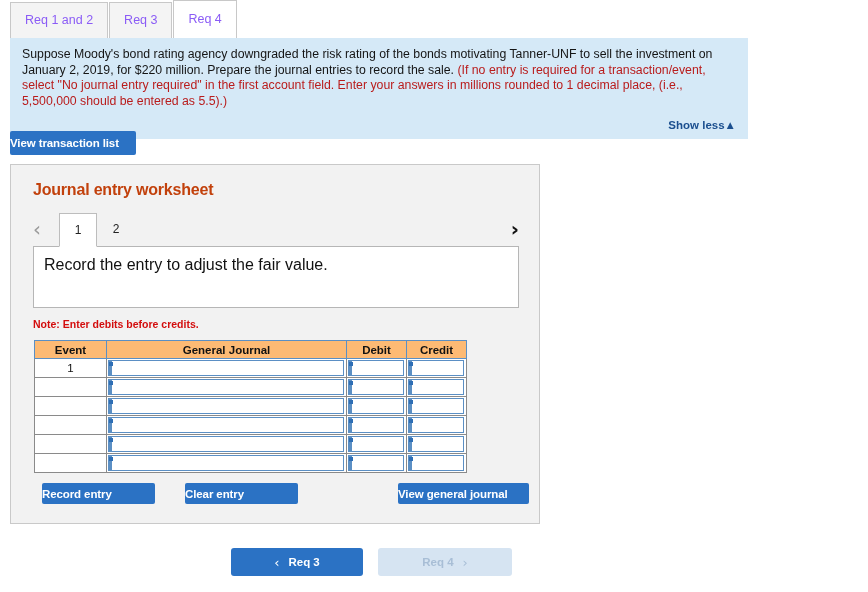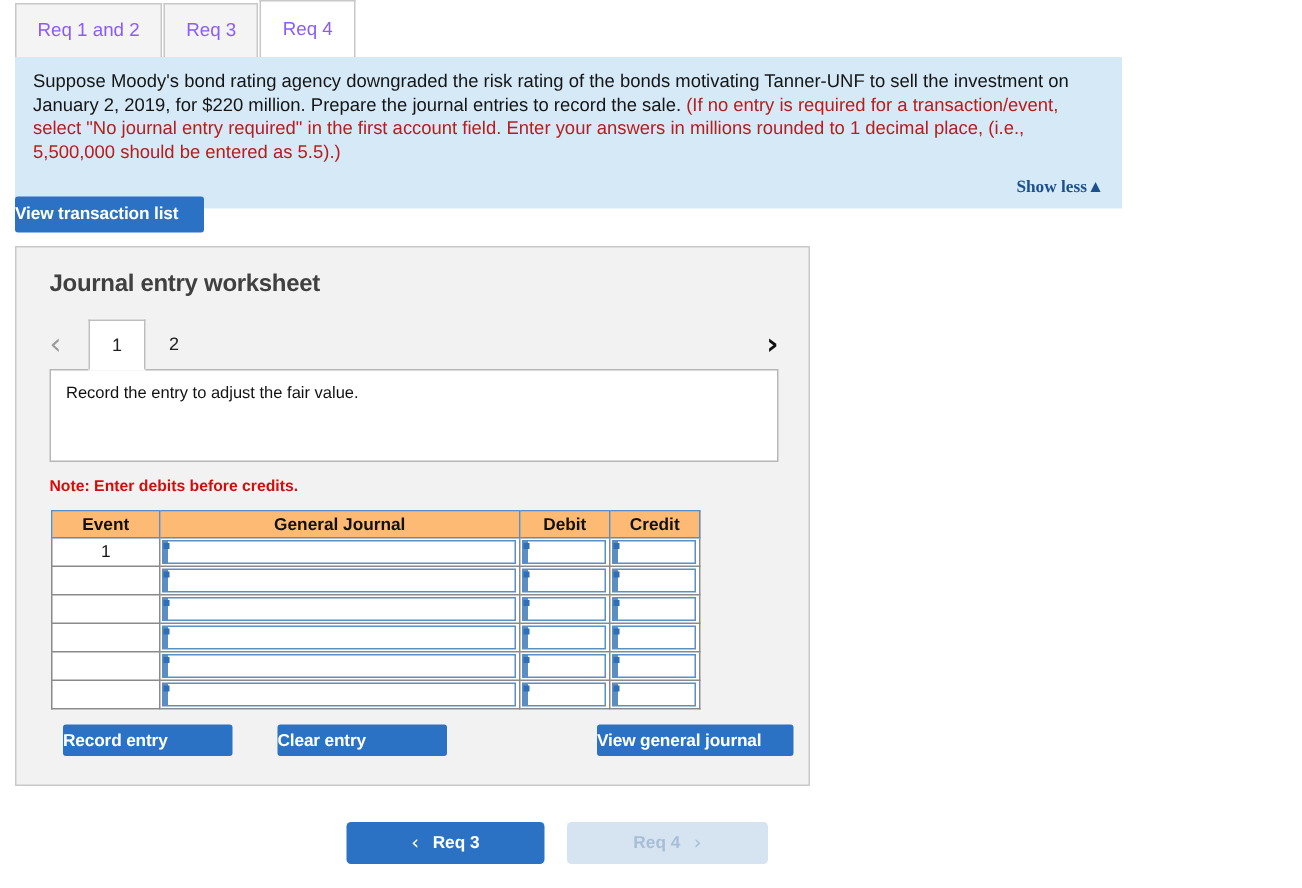--- a/index.html
+++ b/index.html
@@ -71,21 +71,20 @@
     color: #b91c1c;
   }
   .show-less {
     text-align: right;
     margin-top: 10px;
     font-size: 11.5px;
     font-weight: bold;
     color: #1b4f8f;
     cursor: pointer;
     user-select: none;
-    font-family: Liberation Serif, serif;
   }
 
   
   .btn {
     background: #2b72c4;
     color: #ffffff;
     border: none;
     border-radius: 2px;
     font-family: "Liberation Sans", sans-serif;
     font-size: 11.5px;
@@ -115,21 +114,21 @@
     box-sizing: border-box;
     background: #f2f2f2;
     border: 1px solid #c9c9c9;
   }
   .card-title {
     position: absolute;
     left: 22px;
     top: 16px;
     font-size: 16px;
     font-weight: bold;
-    color: #404040;
+    color: #c2410c;
     letter-spacing: -0.2px;
   }
 
   
   .pager {
     position: absolute;
     left: 22px;
     top: 48px;
     width: 486px;
     height: 34px;
@@ -178,21 +177,21 @@
   .desc-box {
     position: absolute;
     left: 22px;
     top: 81px;
     width: 486px;
     height: 62px;
     box-sizing: border-box;
     background: #ffffff;
     border: 1px solid #b6b6b6;
     padding: 9px 10px;
-    font-size: 11px;
+    font-size: 16px;
     color: #111;
   }
 
   .note {
     position: absolute;
     left: 22px;
     top: 153px;
     font-size: 10.5px;
     color: #d30d0d;
     font-weight: bold;

